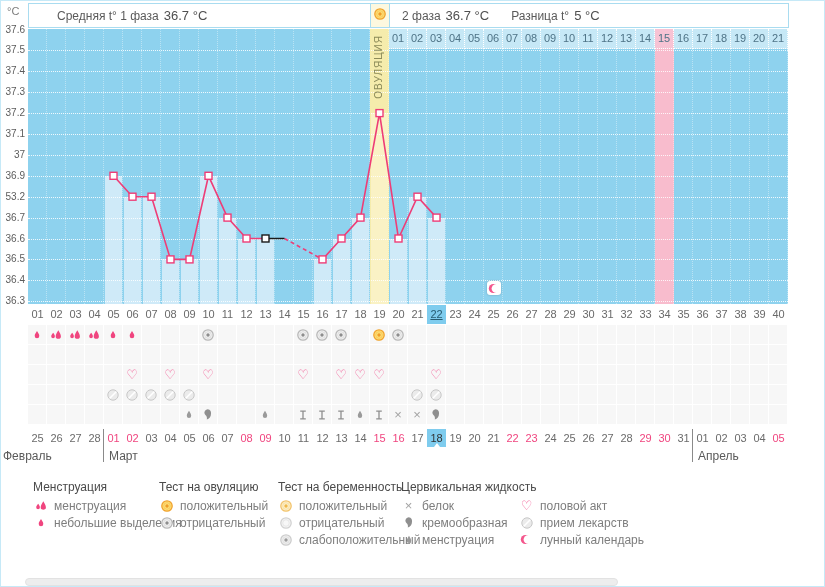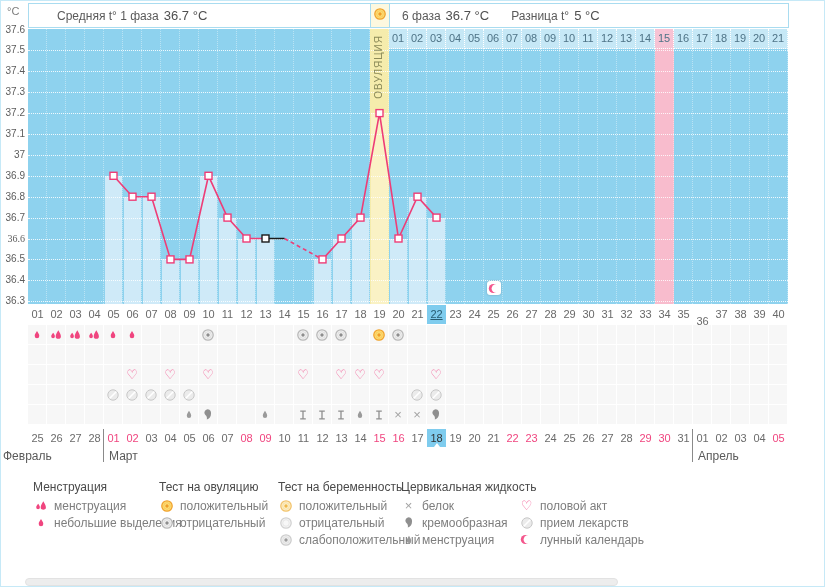--- a/index.html
+++ b/index.html
@@ -64,39 +64,39 @@
       <b>36.7 °C</b>
     </div>
     <div class="cell c2">
       <span id="ovu-hdr-icon"><svg width="14" height="14" viewBox="0 0 14 14">
             <circle cx="7" cy="7" r="5.2" fill="#ffe178" stroke="#f0a22e" stroke-width="1.3"></circle>
             <circle cx="7" cy="7" r="3.3" fill="none" stroke="#f7c95c" stroke-width="1"></circle>
             <circle cx="7" cy="7" r="1.7" fill="#ef9d28"></circle>
           </svg></span>
     </div>
     <div class="cell c3">
-      <span>6 фаза</span>
+      <span>2 фаза</span>
       <b>36.7 °C</b>
       <span class="gap">Разница t°</span>
       <b>5 °C</b>
     </div>
   </div>
 
   <div id="yaxis">
       <div class="ylab" style="top: 21.5px;">37.6</div>
       <div class="ylab" style="top: 42.4px;">37.5</div>
       <div class="ylab" style="top: 63.3px;">37.4</div>
       <div class="ylab" style="top: 84.2px;">37.3</div>
       <div class="ylab" style="top: 105.1px;">37.2</div>
       <div class="ylab" style="top: 126px;">37.1</div>
       <div class="ylab" style="top: 146.9px;">37</div>
       <div class="ylab" style="top: 167.8px;">36.9</div>
-      <div class="ylab" style="top: 188.7px;">36.8</div>
+      <div class="ylab" style="top: 188.7px;">53.2</div>
       <div class="ylab" style="top: 209.6px;">36.7</div>
-      <div class="ylab" style="top: 230.5px; font-family: Liberation Serif, serif;">36.6</div>
+      <div class="ylab" style="top: 230.5px;">36.6</div>
       <div class="ylab" style="top: 251.4px;">36.5</div>
       <div class="ylab" style="top: 272.3px;">36.4</div>
       <div class="ylab" style="top: 293.2px;">36.3</div>
     </div>
   <div id="chart">
       <div class="ovucol" style="left: 342px;"></div>
       <div class="ovulab" style="left: 345px;">ОВУЛЯЦИЯ</div>
       <div class="pinkcol" style="left: 627px;"></div>
       <div class="bar" style="left: 77px; top: 146.8px; height: 128.2px;"></div>
       <div class="bar" style="left: 96px; top: 167.7px; height: 107.3px;"></div>
@@ -248,21 +248,21 @@
       <div class="dnum" style="left: 502px; top: 304px;">26</div>
       <div class="dnum" style="left: 521px; top: 304px;">27</div>
       <div class="dnum" style="left: 540px; top: 304px;">28</div>
       <div class="dnum" style="left: 559px; top: 304px;">29</div>
       <div class="dnum" style="left: 578px; top: 304px;">30</div>
       <div class="dnum" style="left: 597px; top: 304px;">31</div>
       <div class="dnum" style="left: 616px; top: 304px;">32</div>
       <div class="dnum" style="left: 635px; top: 304px;">33</div>
       <div class="dnum" style="left: 654px; top: 304px;">34</div>
       <div class="dnum" style="left: 673px; top: 304px;">35</div>
-      <div class="dnum" style="left: 692px; top: 311px;">36</div>
+      <div class="dnum" style="left: 692px; top: 304px;">36</div>
       <div class="dnum" style="left: 711px; top: 304px;">37</div>
       <div class="dnum" style="left: 730px; top: 304px;">38</div>
       <div class="dnum" style="left: 749px; top: 304px;">39</div>
       <div class="dnum" style="left: 768px; top: 304px;">40</div>
     </div>
   <div id="icongrid">
       <div class="gcell" style="left: 27px; top: 324px;">
         <span style="display: flex; align-items: center; justify-content: center;">
           <svg width="14" height="14" viewBox="0 0 14 14">
             <path d="M7 3 C8 4.8 9.3 6 9.3 7.9 A2.3 2.3 0 0 1 4.7 7.9 C4.7 6 6 4.8 7 3 Z" fill="#f0457f"></path>

